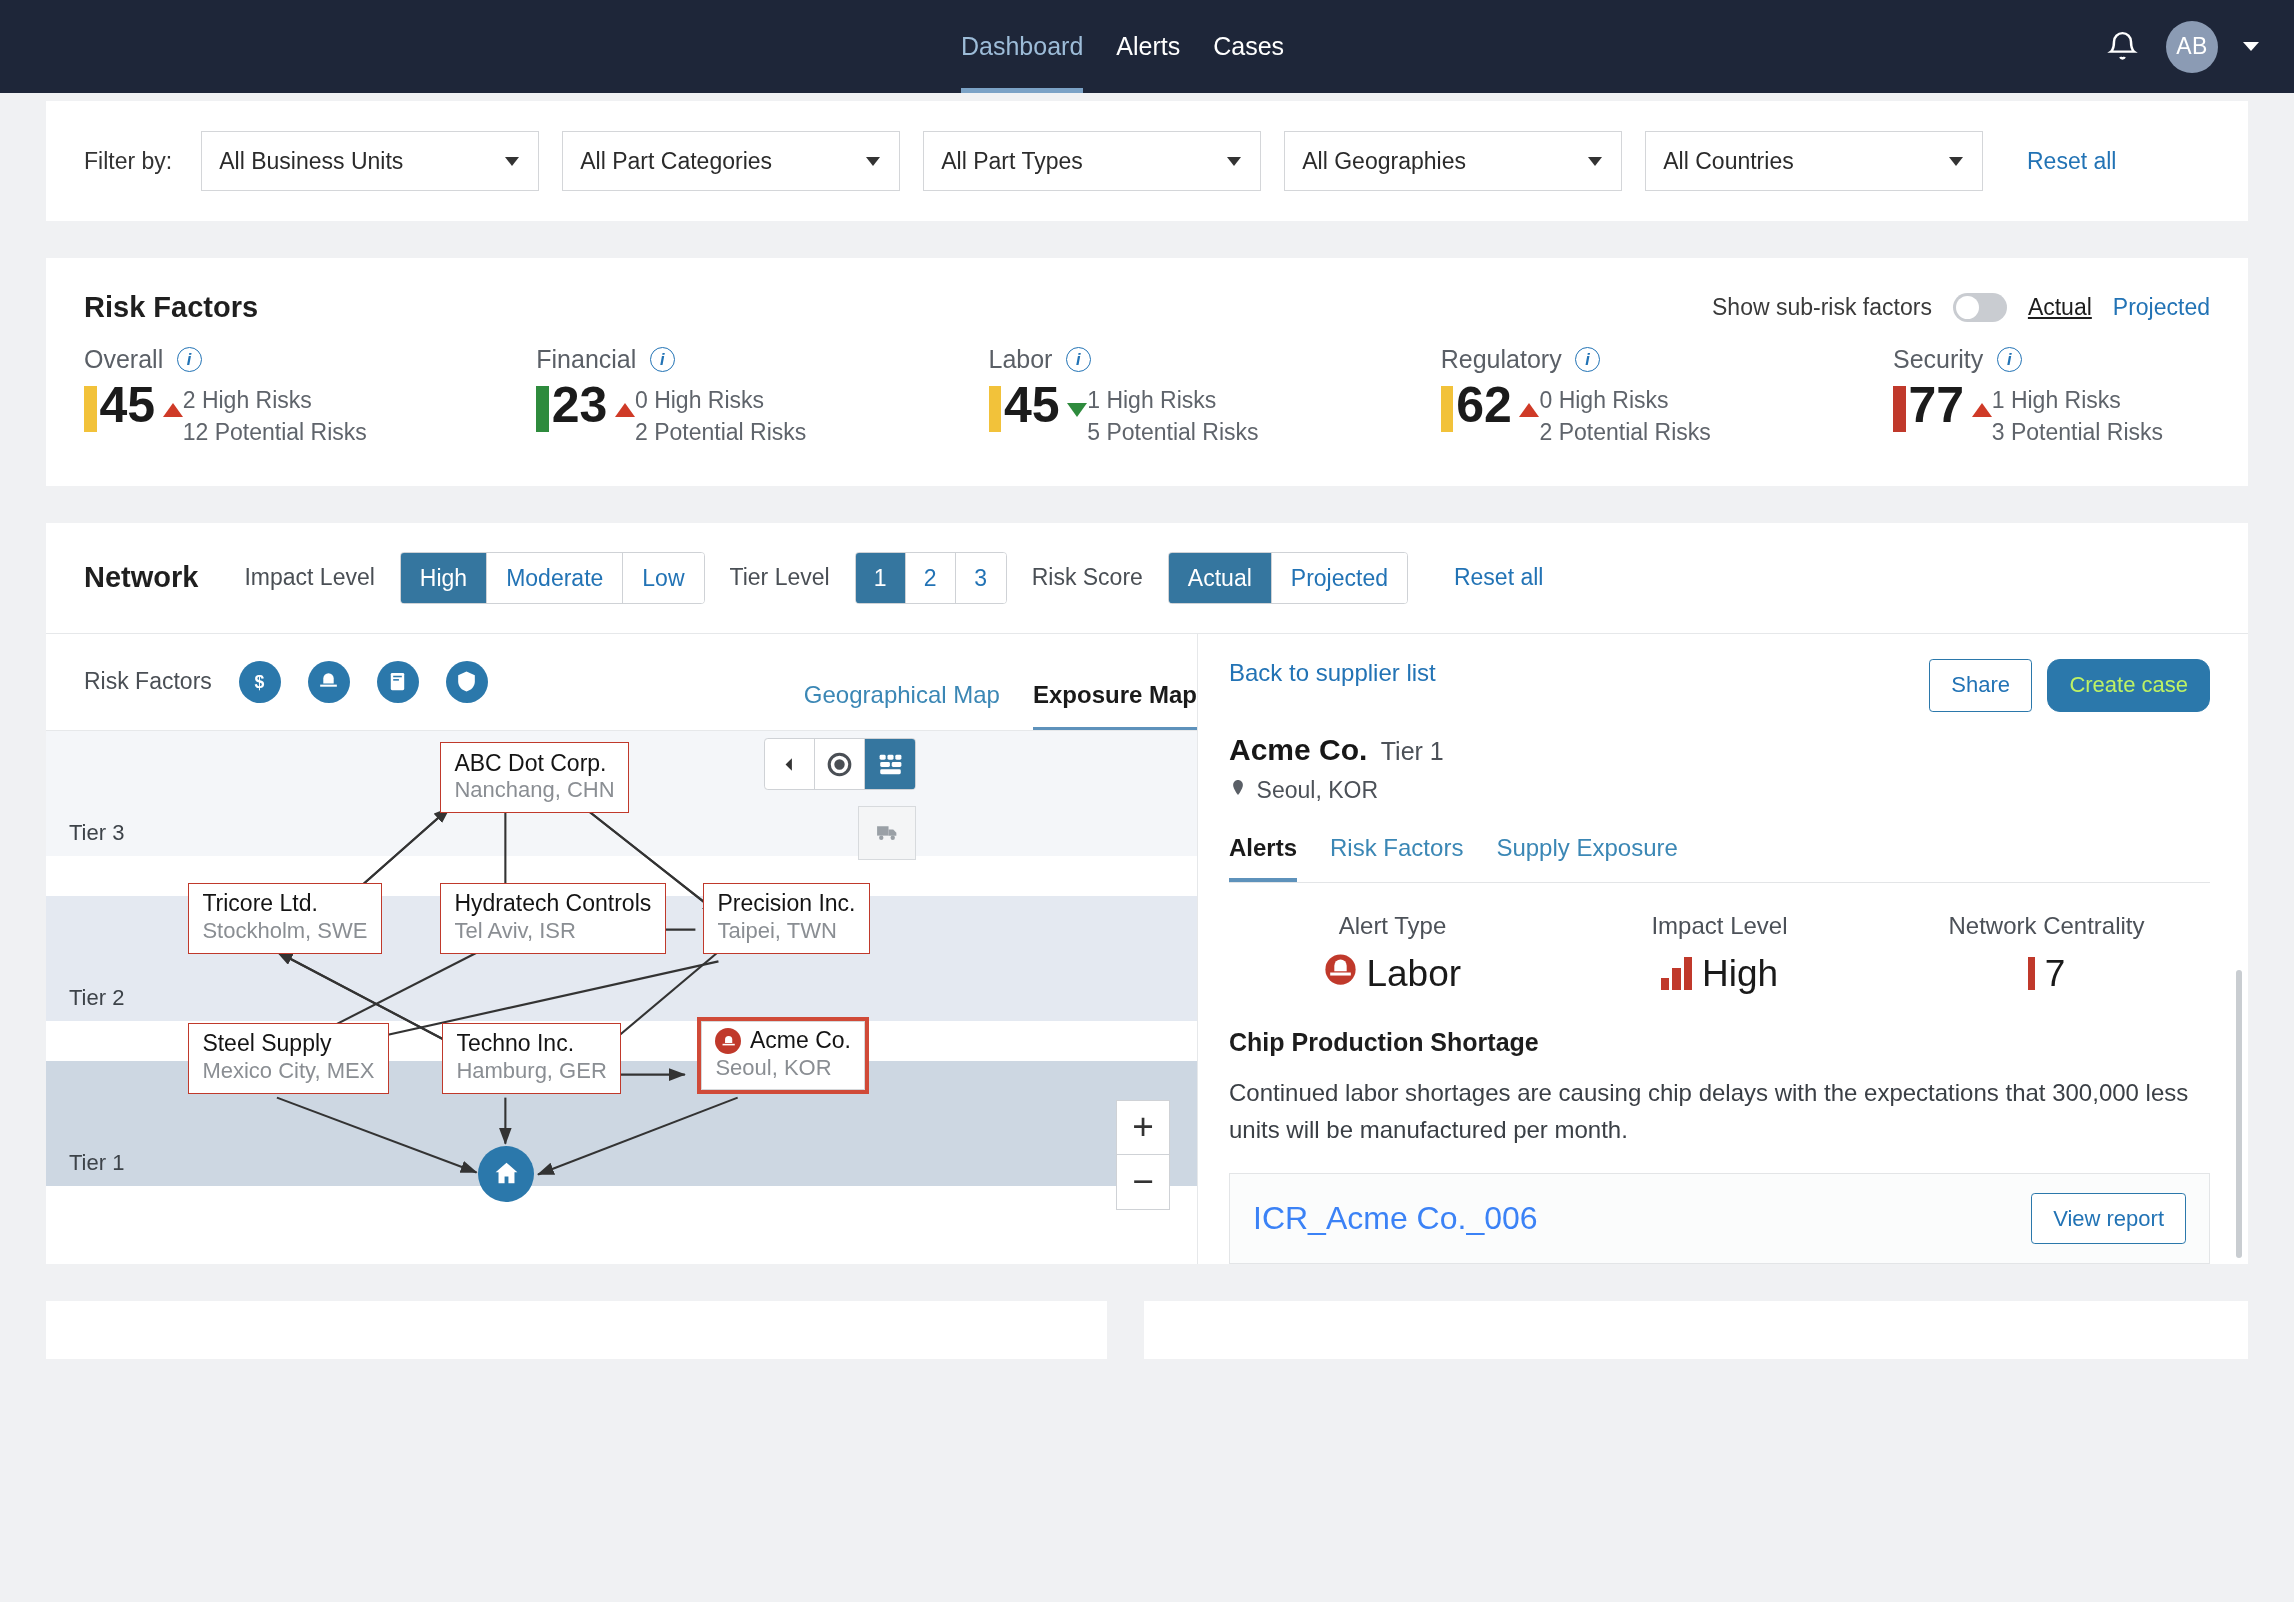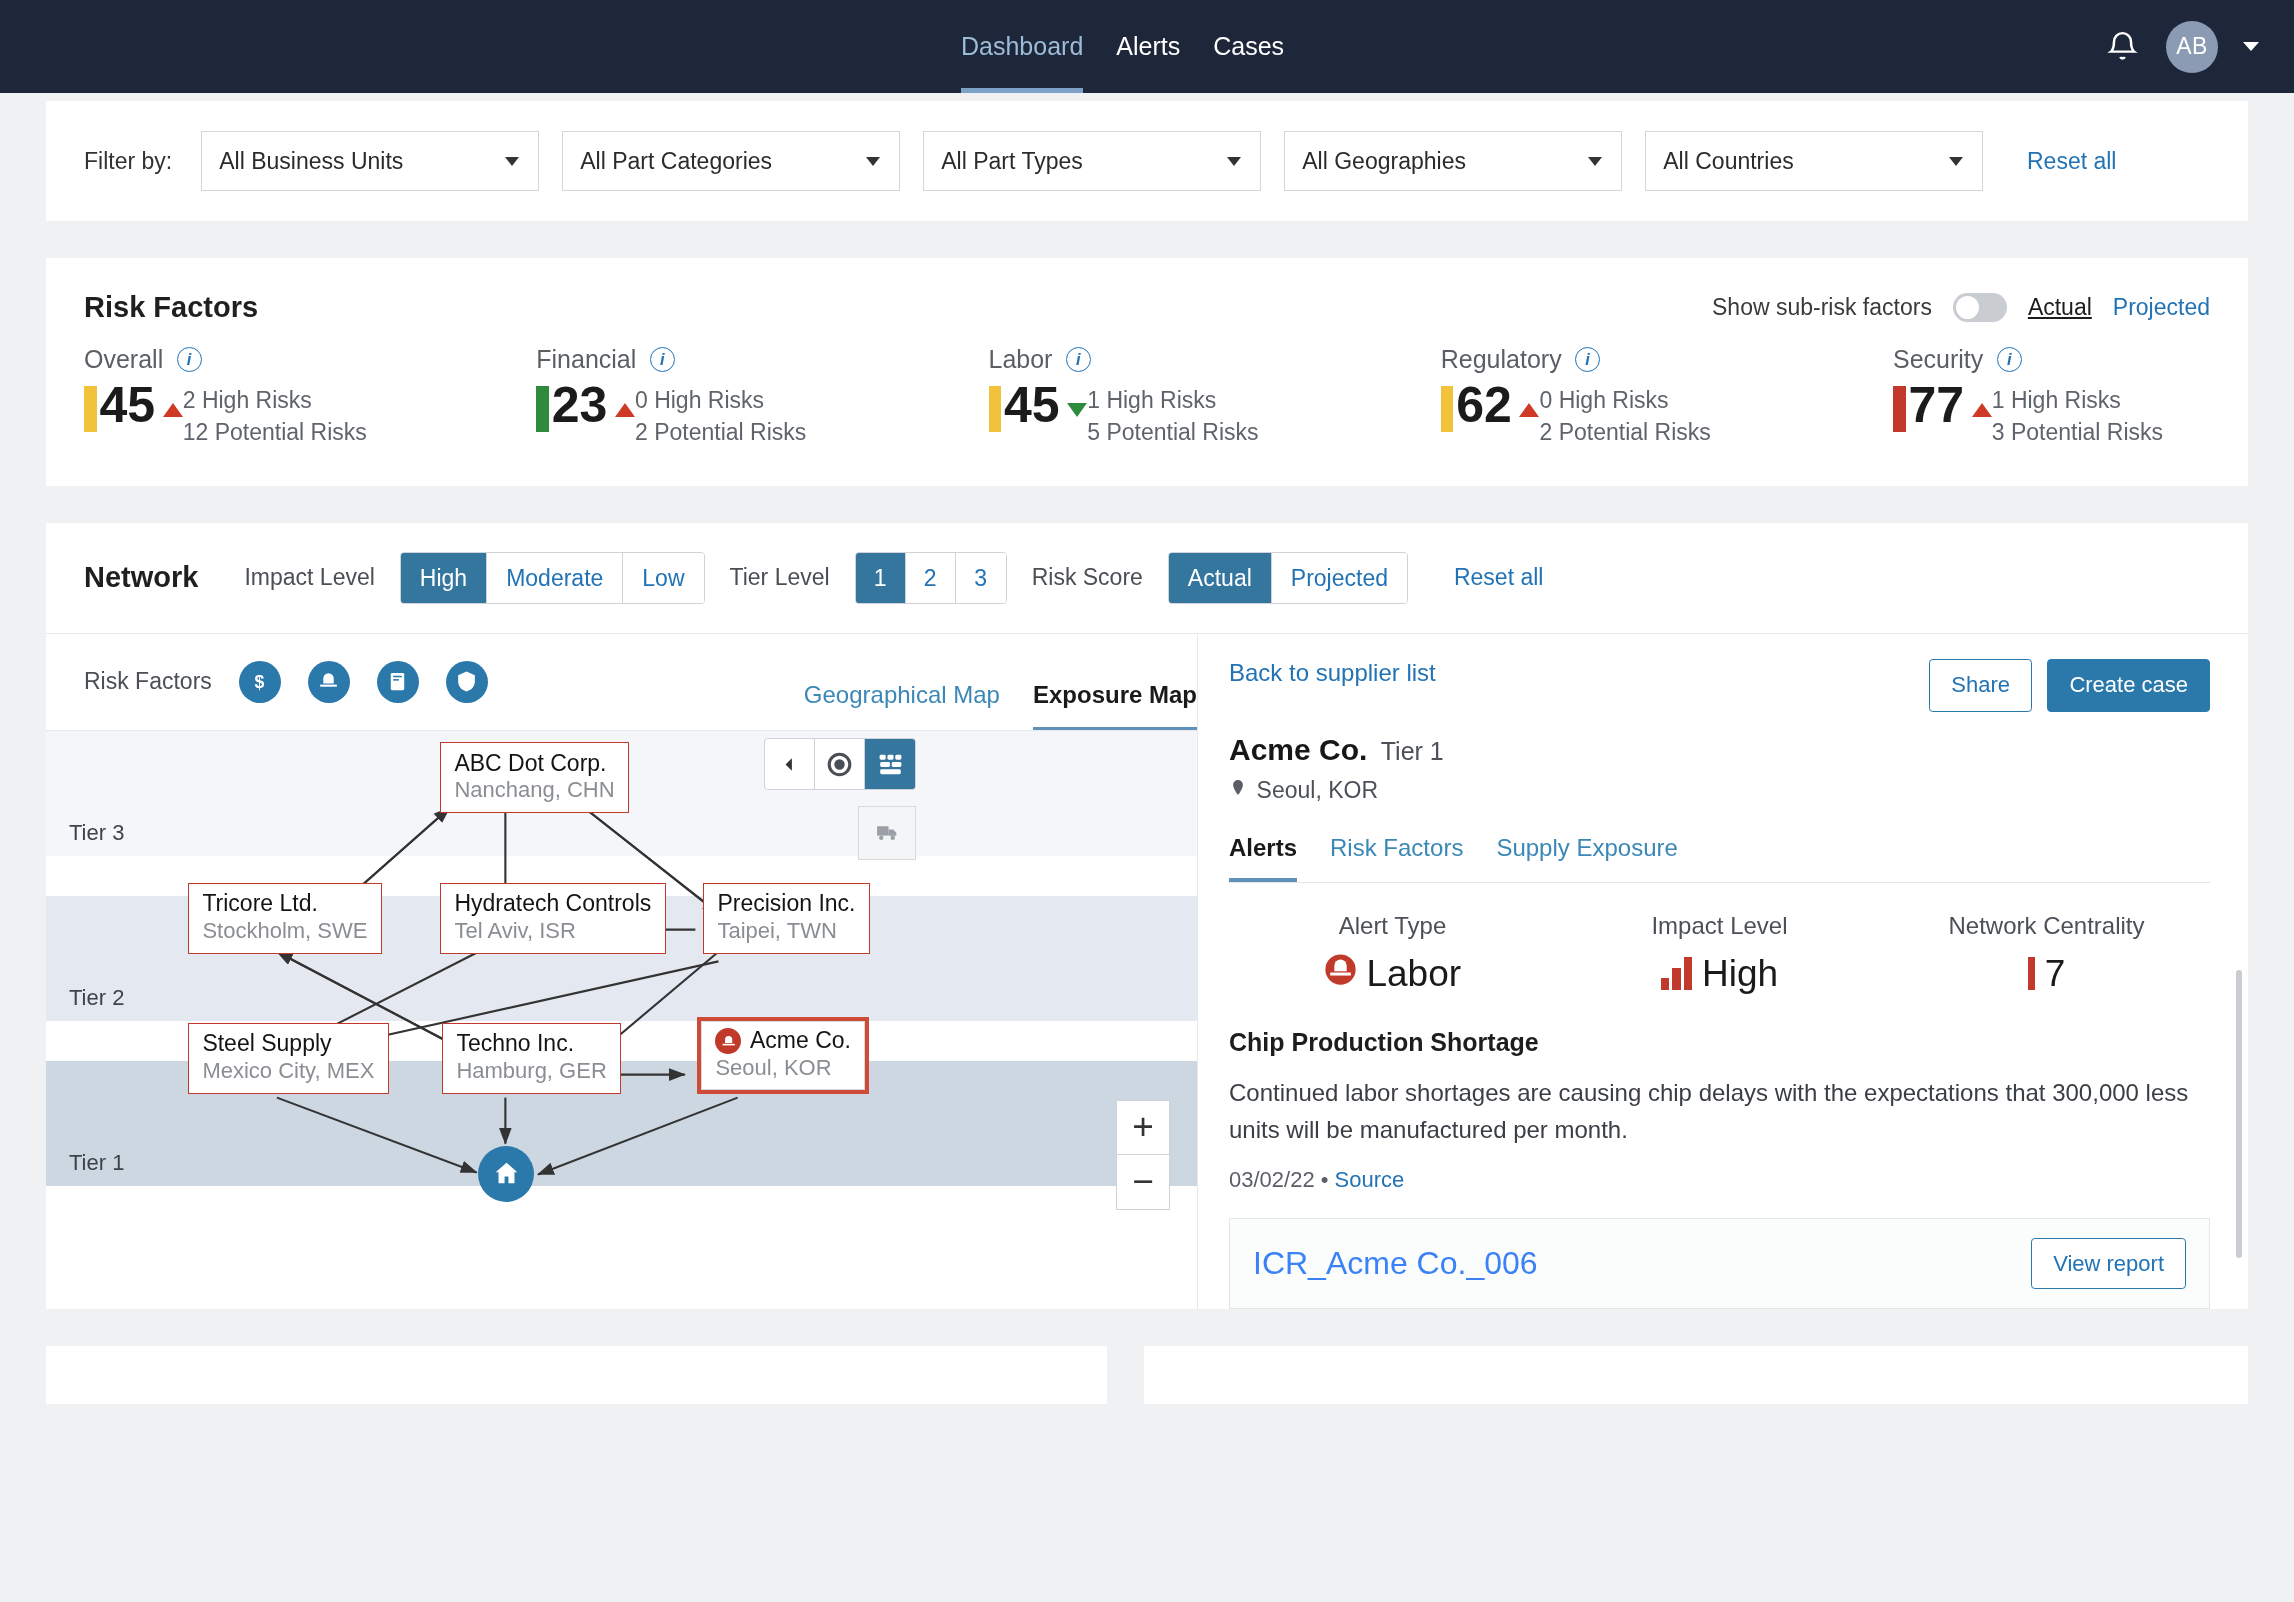--- a/index.html
+++ b/index.html
@@ -125,21 +125,21 @@
   .zoombtns { position: absolute; right: 27px; bottom: 21px; width: 54px; border: 1px solid #cfd2d6; background: #fff; }
   .zoombtns div { height: 54px; display: flex; align-items: center; justify-content: center; font-size: 37px; color: #333; }
   .zoombtns div:first-child { border-bottom: 1px solid #cfd2d6; }
 
   
   .detail { flex: 1; border-left: 1px solid #e6e8ea; padding: 25px 38px 0 31px; position: relative; }
   .d-top { display: flex; align-items: flex-start; }
   .backlink { font-size: 24px; color: #2273b5; }
   .d-btns { margin-left: auto; display: flex; gap: 15.4px; }
   .btn-o { border: 1px solid #2b78ab; color: #2273b5; background: #fff; font-size: 22px; padding: 11.5px 21px; border-radius: 3.8px; }
-  .btn-f { background: #2b78ab; color: #ffffff; font-size: 22px; padding: 12.5px 21px; border-radius: 4px; border: 1px solid #2b78ab; }
+  .btn-f { background: #2b78ab; color: #bef264; font-size: 22px; padding: 12.5px 21px; border-radius: 13px; border: 1px solid #2b78ab; }
   .d-name { margin-top: 21px; display: flex; align-items: baseline; gap: 13.4px; }
   .d-name .n { font-size: 30px; font-weight: 700; color: #171717; }
   .d-name .t { font-size: 25px; color: #4c5158; }
   .d-loc { margin-top: 9.6px; display: flex; align-items: center; gap: 9.6px; font-size: 23px; color: #4c5158; }
   .d-tabs { display: flex; gap: 33px; margin-top: 29px; border-bottom: 1px solid #e3e5e7; }
   .d-tabs span { font-size: 24px; color: #3b87b5; padding-bottom: 15.4px; }
   .d-tabs span.on { color: #1a1a1a; font-weight: 700; border-bottom: 4.8px solid #5e92bb; }
   .stats { display: flex; margin-top: 29px; }
   .stat { flex: 1; text-align: center; }
   .stat .h { font-size: 24px; color: #4c5158; }
@@ -539,25 +539,20 @@
           <div class="h">Network Centrality</div>
           <div class="v">
             <span class="cent-bar"></span>
             <span>7</span>
           </div>
         </div>
       </div>
 
       <div class="a-title">Chip Production Shortage</div>
       <div class="a-text">Continued labor shortages are causing chip delays with the expectations that 300,000 less units will be manufactured per month.</div>
-      <div class="a-meta">
-        <span>03/02/22</span>
-        <span> • </span>
-        <a href="#">Source</a>
-      </div>
 
       <div class="report">
         <span class="id">ICR_Acme Co._006</span>
         <button class="btn-o">View report</button>
       </div>
 
       <div class="dscroll"></div>
     </div>
 
   </div>

